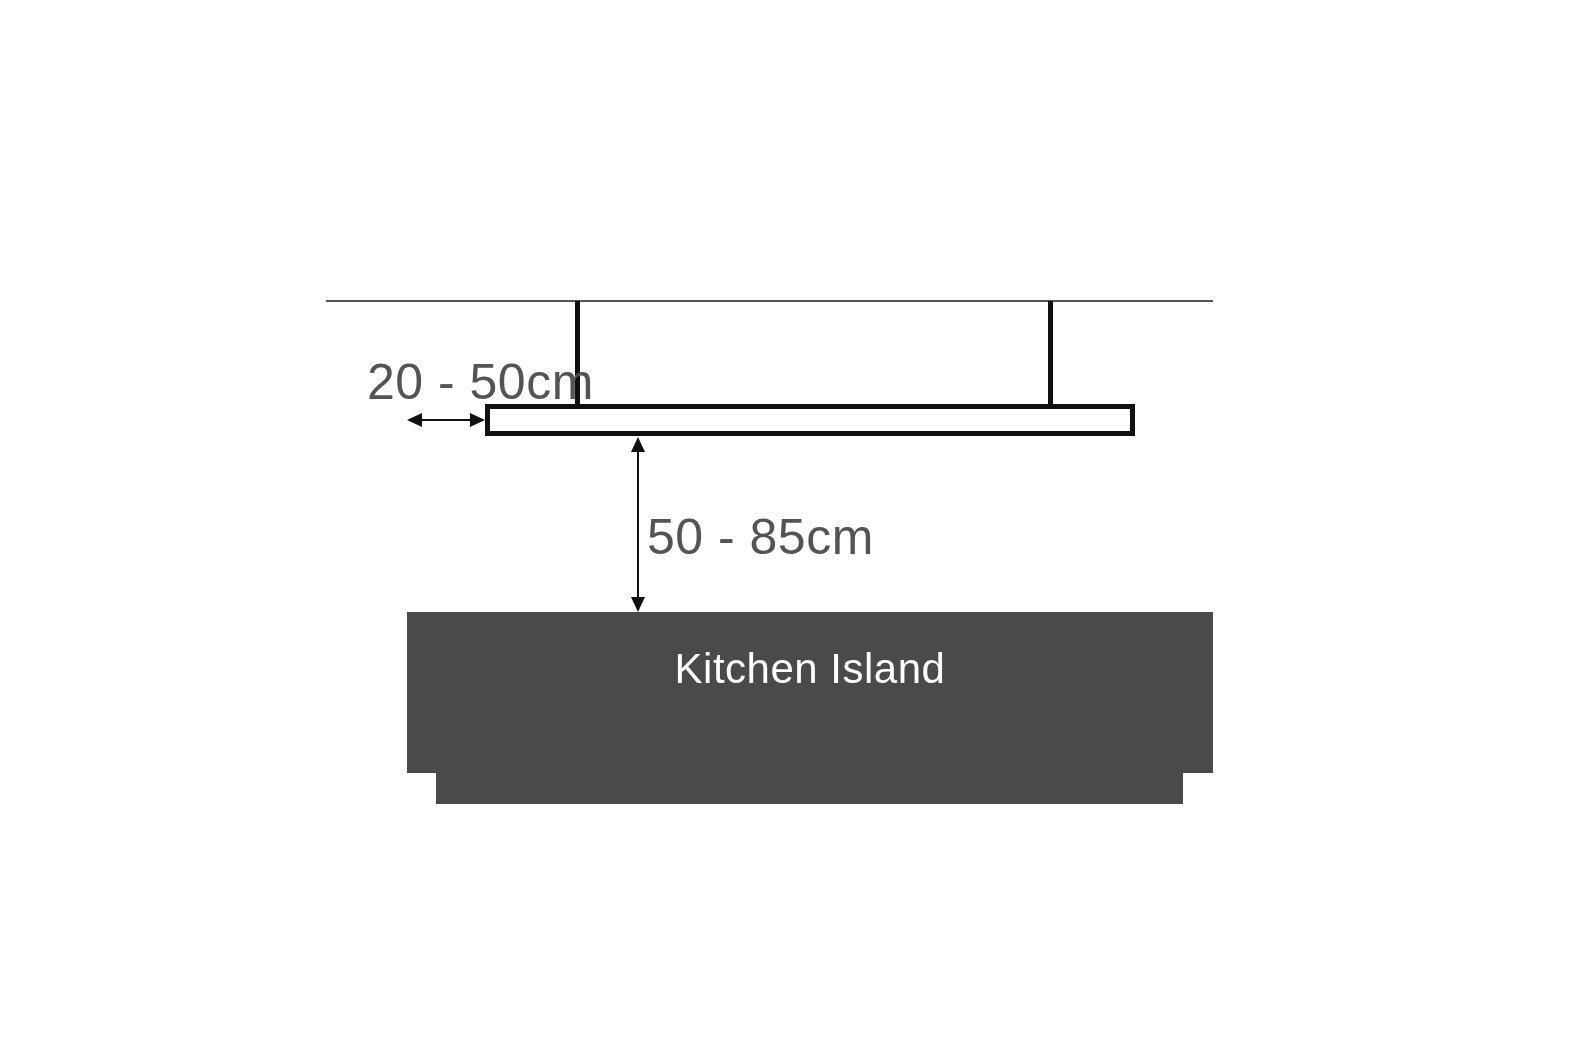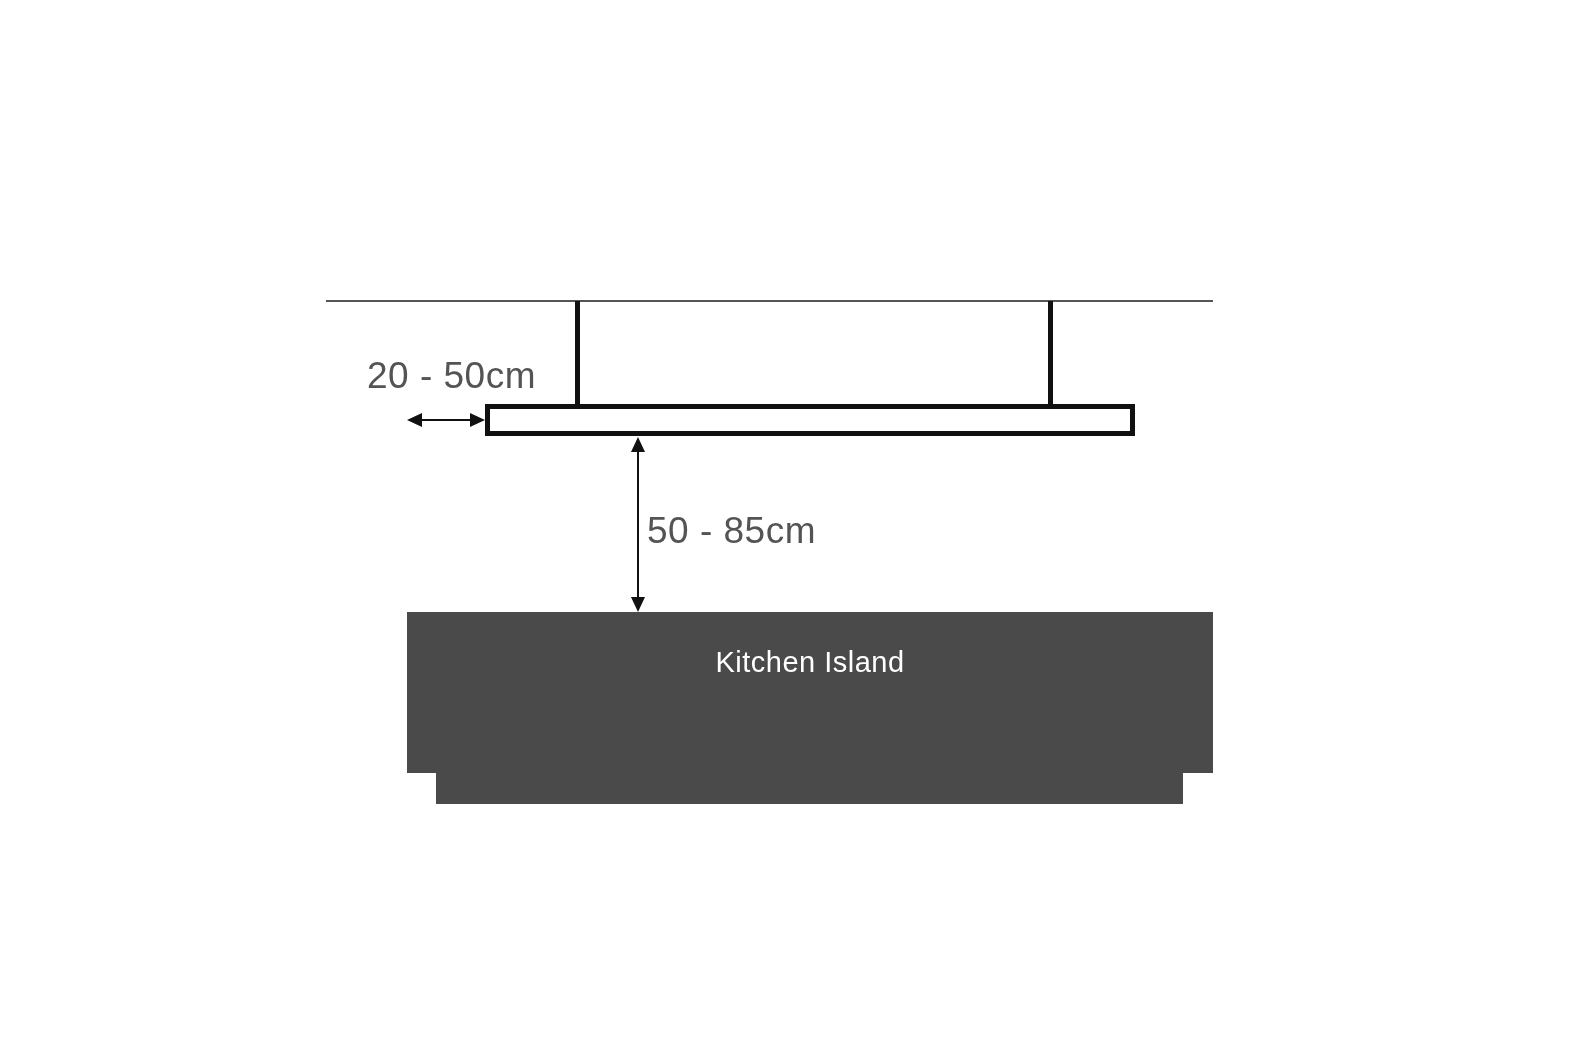--- a/index.html
+++ b/index.html
@@ -49,21 +49,21 @@
   .v-arrow {
     position: absolute;
     left: 629px; top: 437px;
     width: 18px; height: 175px;
   }
   .h-arrow line, .v-arrow line { stroke: var(--line); stroke-width: 2; }
   .h-arrow polygon, .v-arrow polygon { fill: var(--line); }
   .dim-label {
     position: absolute;
     color: var(--label-text);
-    font-size: 37px;
+    font-size: 50px;
     line-height: 1;
     white-space: nowrap;
     letter-spacing: 0.5px;
   }
   .dim-label-gap  { left: 367px; top: 357px; }
   .dim-label-drop { left: 647px; top: 512px; }
   .island-body {
     position: absolute;
     left: 407px; top: 612px;
     width: 806px; height: 161px;
@@ -73,21 +73,21 @@
   .island-base {
     position: absolute;
     left: 436px; top: 773px;
     width: 747px; height: 31px;
     background: var(--island);
   }
   .island-label {
     display: inline-block;
     margin-top: 36px;
     color: var(--island-text);
-    font-size: 29px;
+    font-size: 42px;
     line-height: 1;
     white-space: nowrap;
     letter-spacing: 0.5px;
   }
 </style>
 </head>
 <body>
 
 <div class="canvas">
 

